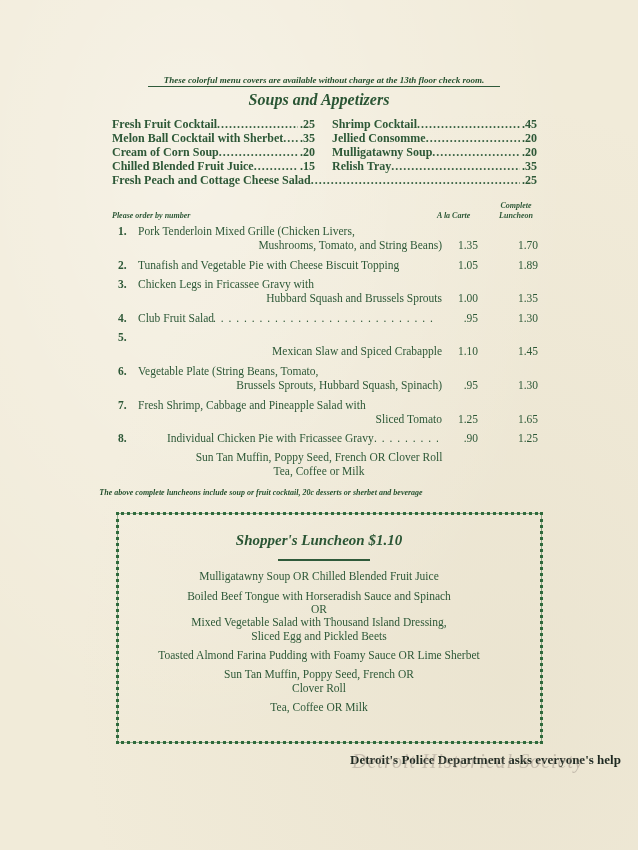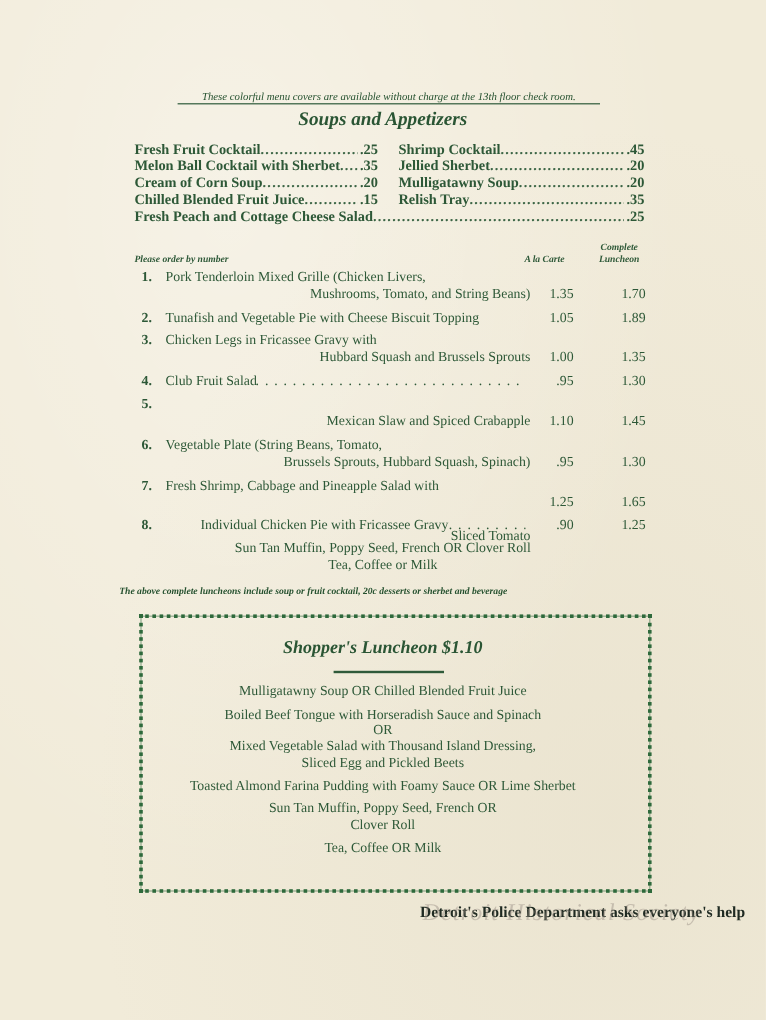--- a/index.html
+++ b/index.html
@@ -9,21 +9,21 @@
       background-image:
         radial-gradient(ellipse at 30% 20%, rgba(255,255,255,0.35), transparent 60%),
         radial-gradient(ellipse at 80% 80%, rgba(200,190,160,0.15), transparent 60%);
       font-family: "Liberation Serif", "DejaVu Serif", serif;
       color: #2f5a3a;
     }
     .abs { position: absolute; }
 
     .cover-note {
       left: 148px; top: 75px; width: 352px;
-      font-size: 9px; font-style: italic; font-weight: normal;
+      font-size: 9px; font-style: italic; font-weight: bold;
       text-align: center; color: #24502e;
       border-bottom: 1px solid #2f5a3a; padding-bottom: 1px;
       white-space: nowrap;
     }
     .section-title {
       left: 0; width: 638px; top: 91px; text-align: center;
       font-size: 16px; font-style: italic; font-weight: bold; color: #2a5534;
     }
 
     .app-row { position: absolute; font-size: 12px; font-weight: bold; color: #2d5837; display: flex; white-space: nowrap; line-height: 14px; }
@@ -83,21 +83,21 @@
       <span class="dots"></span>
       <span class="price">.15</span>
   </div>
 
   <div class="app-row" style="left:332px; top:117px; width:205px;">
     <span class="name">Shrimp Cocktail</span>
       <span class="dots"></span>
       <span class="price">.45</span>
   </div>
   <div class="app-row" style="left:332px; top:131px; width:205px;">
-    <span class="name">Jellied Sherbet</span>
+    <span class="name">Jellied Consomme</span>
       <span class="dots"></span>
       <span class="price">.20</span>
   </div>
   <div class="app-row" style="left:332px; top:145px; width:205px;">
     <span class="name">Mulligatawny Soup</span>
       <span class="dots"></span>
       <span class="price">.20</span>
   </div>
   <div class="app-row" style="left:332px; top:159px; width:205px;">
     <span class="name">Relish Tray</span>
@@ -152,21 +152,21 @@
   <div class="entree" style="top:364px; height:30px;">
     <span class="num" style="top:0;">6.</span>
     <span class="line1" style="top:0;">Vegetable Plate (String Beans, Tomato,</span>
     <span class="line2" style="top:14px;">Brussels Sprouts, Hubbard Squash, Spinach)</span>
     <span class="alc" style="top:14px;">.95</span>
     <span class="comp" style="top:14px;">1.30</span>
   </div>
   <div class="entree" style="top:398px; height:30px;">
     <span class="num" style="top:0;">7.</span>
     <span class="line1" style="top:0;">Fresh Shrimp, Cabbage and Pineapple Salad with</span>
-    <span class="line2" style="top:14px;margin-top:28px;">Sliced Tomato</span>
+    <span class="line2" style="top:14px;">Sliced Tomato</span>
     <span class="alc" style="top:14px;">1.25</span>
     <span class="comp" style="top:14px;">1.65</span>
   </div>
   <div class="entree" style="top:431px; height:16px;">
     <span class="num" style="top:0;">8.</span>
     <span class="line1" style="top:0;margin-left:29px;">Individual Chicken Pie with Fricassee Gravy</span>
     <span class="abs" style="left:256px; top:0; width:64px; overflow:hidden; white-space:nowrap; letter-spacing:1px;">. . . . . . . . . . . .</span>
     <span class="alc" style="top:0;">.90</span>
     <span class="comp" style="top:0;">1.25</span>
   </div>

